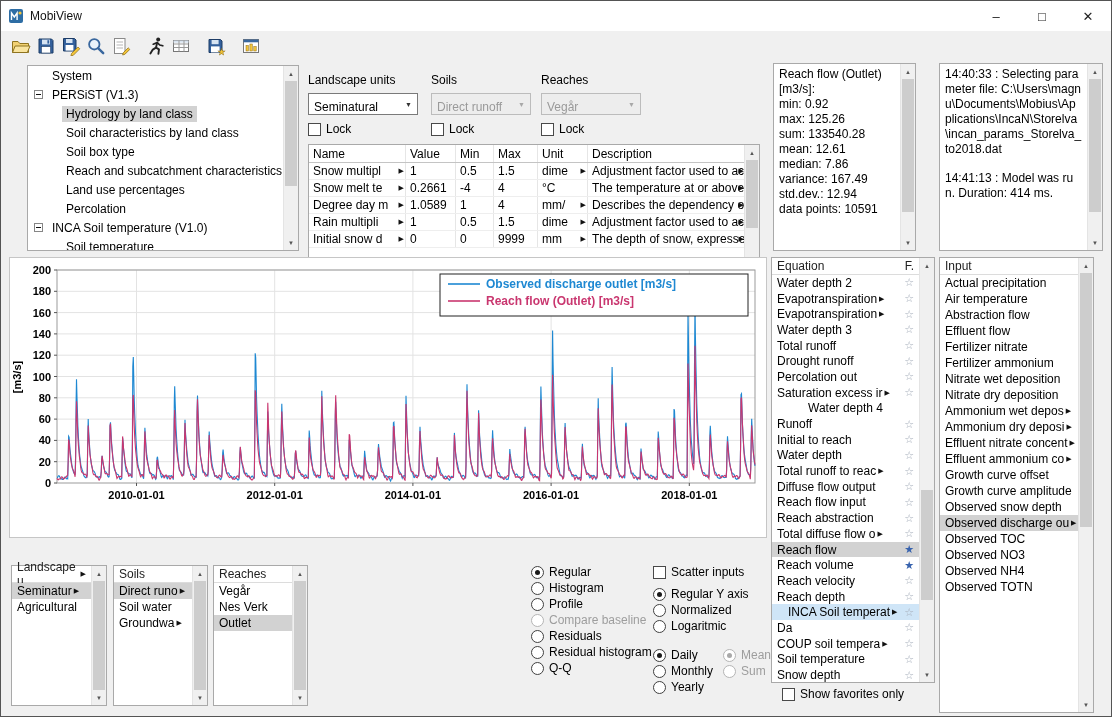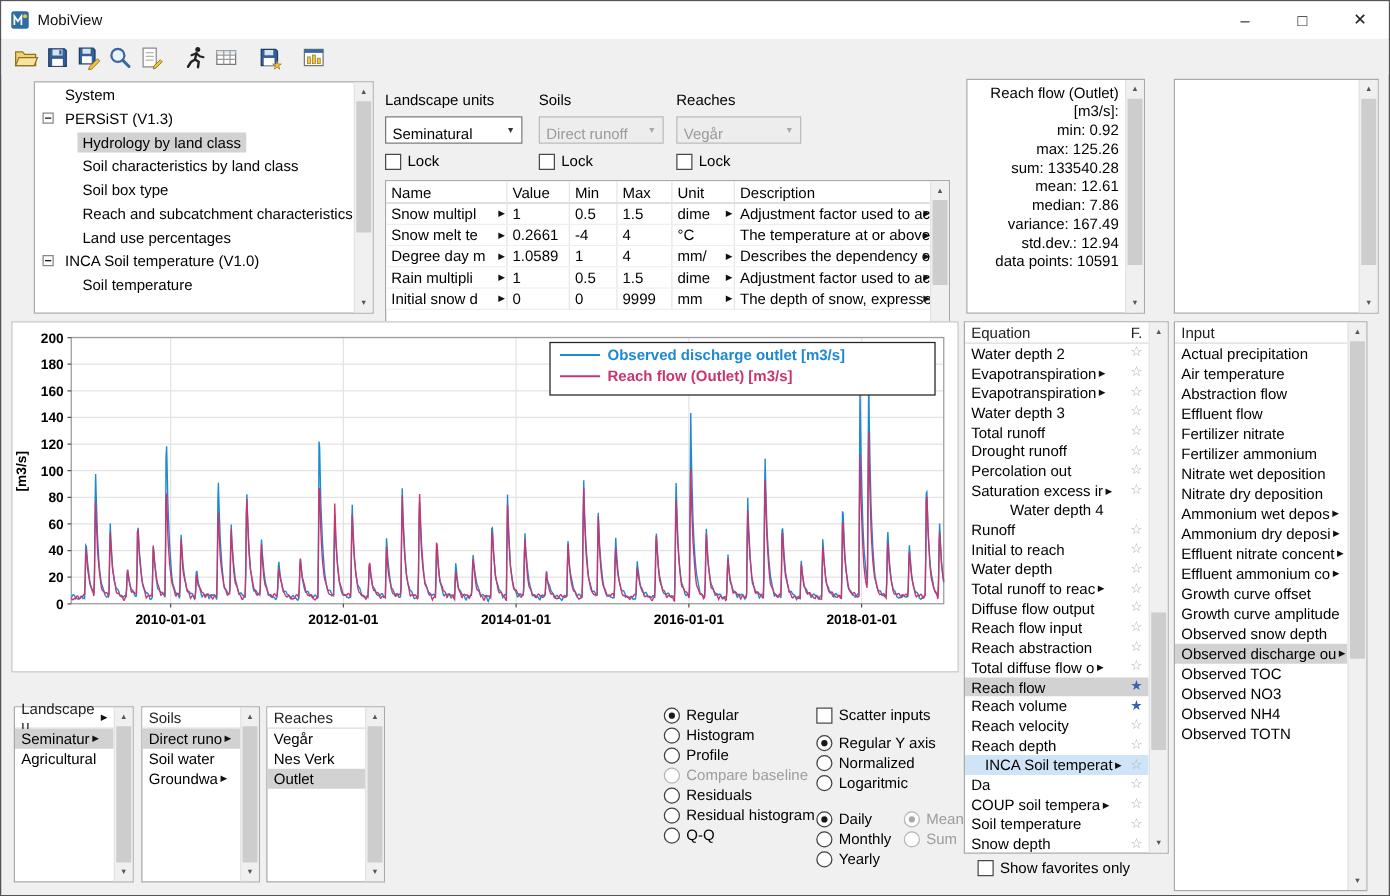--- a/index.html
+++ b/index.html
@@ -189,20 +189,25 @@
           <span class="exp-space"></span>
           <span class="exp-space"></span>
           <span class="tree-label">Reach and subcatchment characteristics</span>
         </div>
         <div class="tree-row">
           <span class="exp-space"></span>
           <span class="exp-space"></span>
           <span class="tree-label">Land use percentages</span>
         </div>
         <div class="tree-row">
+          <span class="exp-space"></span>
+          <span class="exp-space"></span>
+          <span class="tree-label">Percolation</span>
+        </div>
+        <div class="tree-row">
           <span class="expander"></span>
           <span class="tree-label">INCA Soil temperature (V1.0)</span>
         </div>
         <div class="tree-row">
           <span class="exp-space"></span>
           <span class="exp-space"></span>
           <span class="tree-label">Soil temperature</span>
         </div>
       </div>
   <div class="vscroll">
@@ -337,41 +342,45 @@
           </div>
         </div>
       </div>
   <div class="vscroll">
         <div class="sb-btn up">▲</div>
         <div class="sb-btn down">▼</div>
         <div class="sb-thumb" style="top: calc(0% + 15px); height: calc(70% - 21px);"></div>
       </div>
     </div>
 
-  <div class="panel" id="stats-panel" style="left:772px;top:62px;width:143px;height:188px;text-align:right;">
+  <div class="panel" id="stats-panel" style="left:772px;top:62px;width:143px;height:188px;">
     <div class="scrollable pad" id="stats-content">
         <div class="stat-line">Reach flow (Outlet)</div>
         <div class="stat-line">[m3/s]:</div>
         <div class="stat-line">min: 0.92</div>
         <div class="stat-line">max: 125.26</div>
         <div class="stat-line">sum: 133540.28</div>
         <div class="stat-line">mean: 12.61</div>
         <div class="stat-line">median: 7.86</div>
         <div class="stat-line">variance: 167.49</div>
         <div class="stat-line">std.dev.: 12.94</div>
         <div class="stat-line">data points: 10591</div>
       </div>
   <div class="vscroll">
         <div class="sb-btn up">▲</div>
         <div class="sb-btn down">▼</div>
         <div class="sb-thumb" style="top: calc(0% + 15px); height: calc(85% - 25.5px);"></div>
       </div>
     </div>
 
   <div class="panel" id="log-panel" style="left:938px;top:62px;width:164px;height:188px;">
+    <div class="scrollable pad" id="log-content">
+        <div class="log-entry">14:40:33 : Selecting parameter file: C:\Users\magnu\Documents\Mobius\Applications\IncaN\Storelva\incan_params_Storelva_to2018.dat</div>
+        <div class="log-entry">14:41:13 : Model was run. Duration: 414 ms.</div>
+      </div>
   <div class="vscroll">
         <div class="sb-btn up">▲</div>
         <div class="sb-btn down">▼</div>
         <div class="sb-thumb" style="top: calc(0% + 15px); height: calc(85% - 25.5px);"></div>
       </div>
     </div>
 
   <div class="panel" id="plot-panel" style="left:8px;top:256px;width:758px;height:281px;">
     <svg id="chart" viewBox="0 0 754 277" width="754" height="277">
         <line x1="47" y1="203.7" x2="745" y2="203.7" stroke="#e3e3e3"></line>

